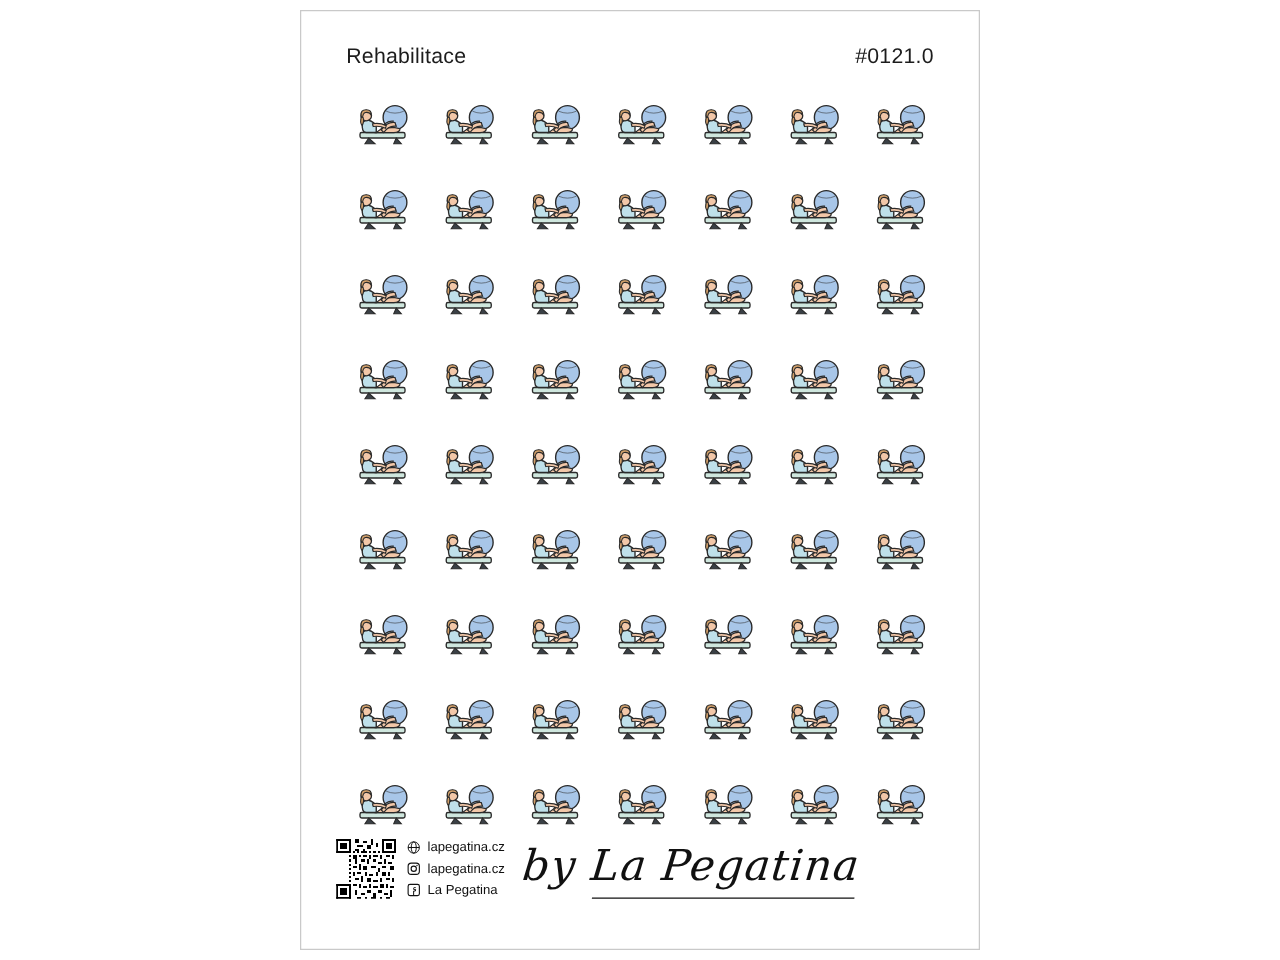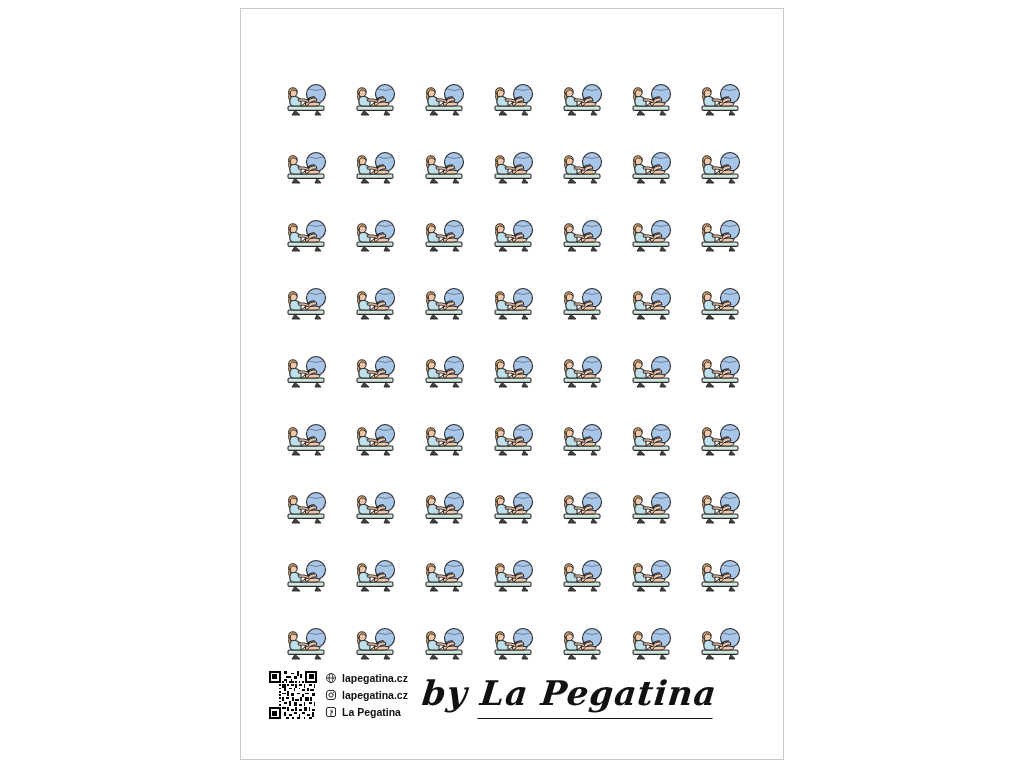--- a/index.html
+++ b/index.html
@@ -78,21 +78,20 @@
   #sheet-footer {
     position: absolute;
     left: 0;
     bottom: 18px;
     width: 100%;
     height: 92px;
     padding: 0 28px;
     box-sizing: border-box;
     display: flex;
     align-items: center;
-    font-weight: bold;
   }
   #qr-block {
     width: 48px;
     height: 48px;
     flex: 0 0 auto;
   }
   #contact-block {
     margin-left: 8px;
     display: flex;
     flex-direction: column;
@@ -140,20 +139,24 @@
     background: #111111;
   }
 </style>
 </head>
 <body>
 
 <div id="stage">
 
   <div id="sheet">
 
+    <div id="sheet-header">
+      <div id="sheet-title">Rehabilitace</div>
+      <div id="sheet-code">#0121.0</div>
+    </div>
 
     <div id="sticker-grid">
         <div class="sticker-cell">
 <svg class="sticker" viewBox="0 0 62 46">
 
   <path d="M14 10 Q16 3 24 4 Q31 1 37 6 Q46 4 49 12 Q56 16 54 26 Q56 34 48 38 L14 38 Q6 38 6 30 Q4 20 10 16 Z" fill="#ffffff" stroke="#ffffff" stroke-width="5" stroke-linejoin="round"></path>
 
   <circle cx="41" cy="16" r="9.5" fill="#a8c6e8" stroke="#2b2b2b" stroke-width="1.1"></circle>
   <path d="M34 11 Q41 14 48 11" fill="none" stroke="#2b2b2b" stroke-width="0.8" opacity="0.55"></path>
 

